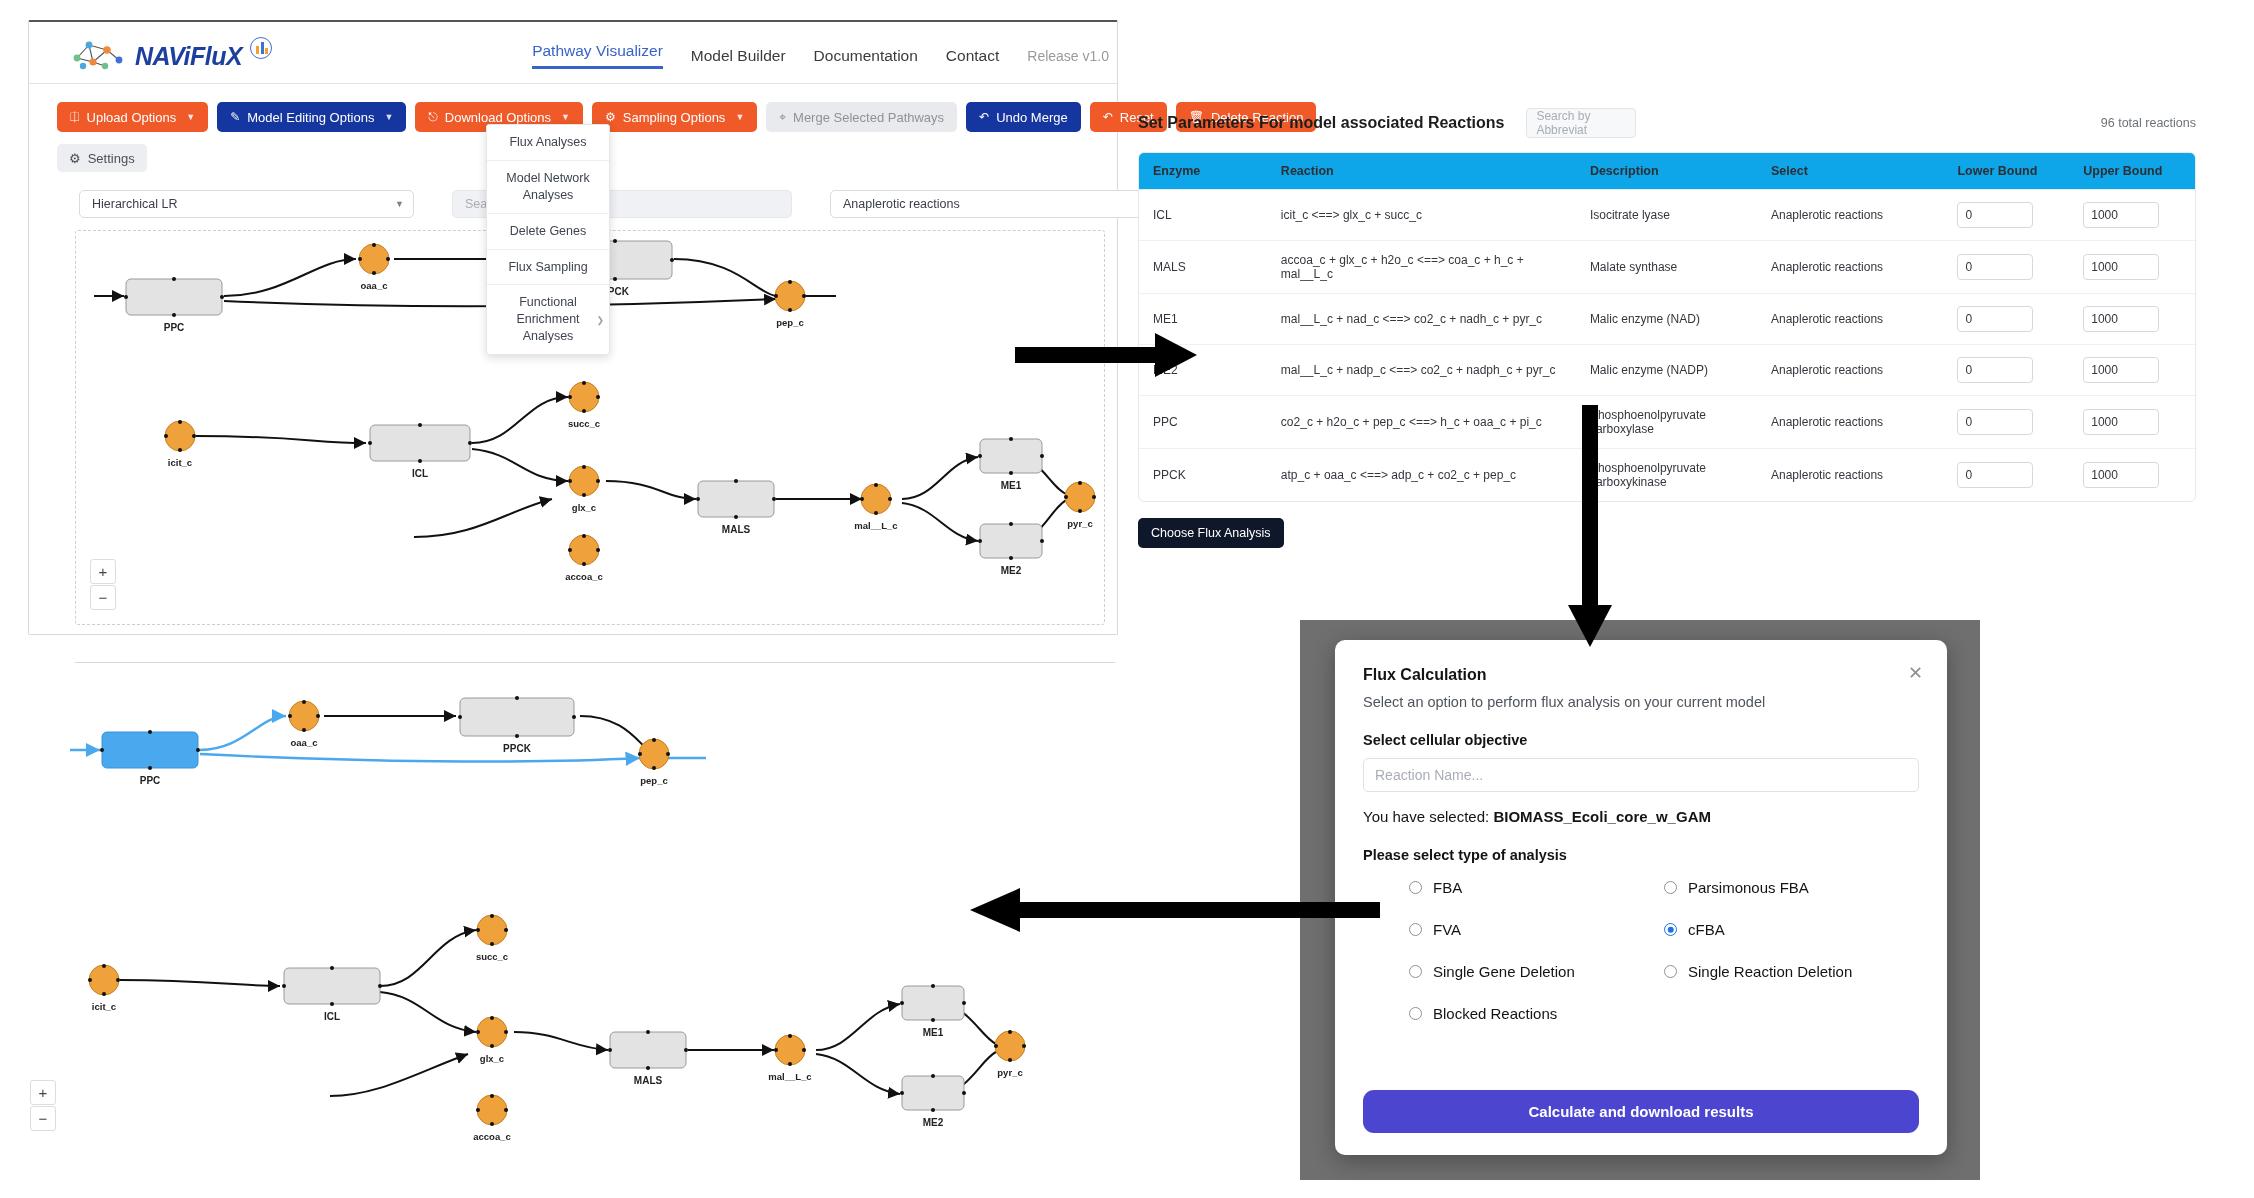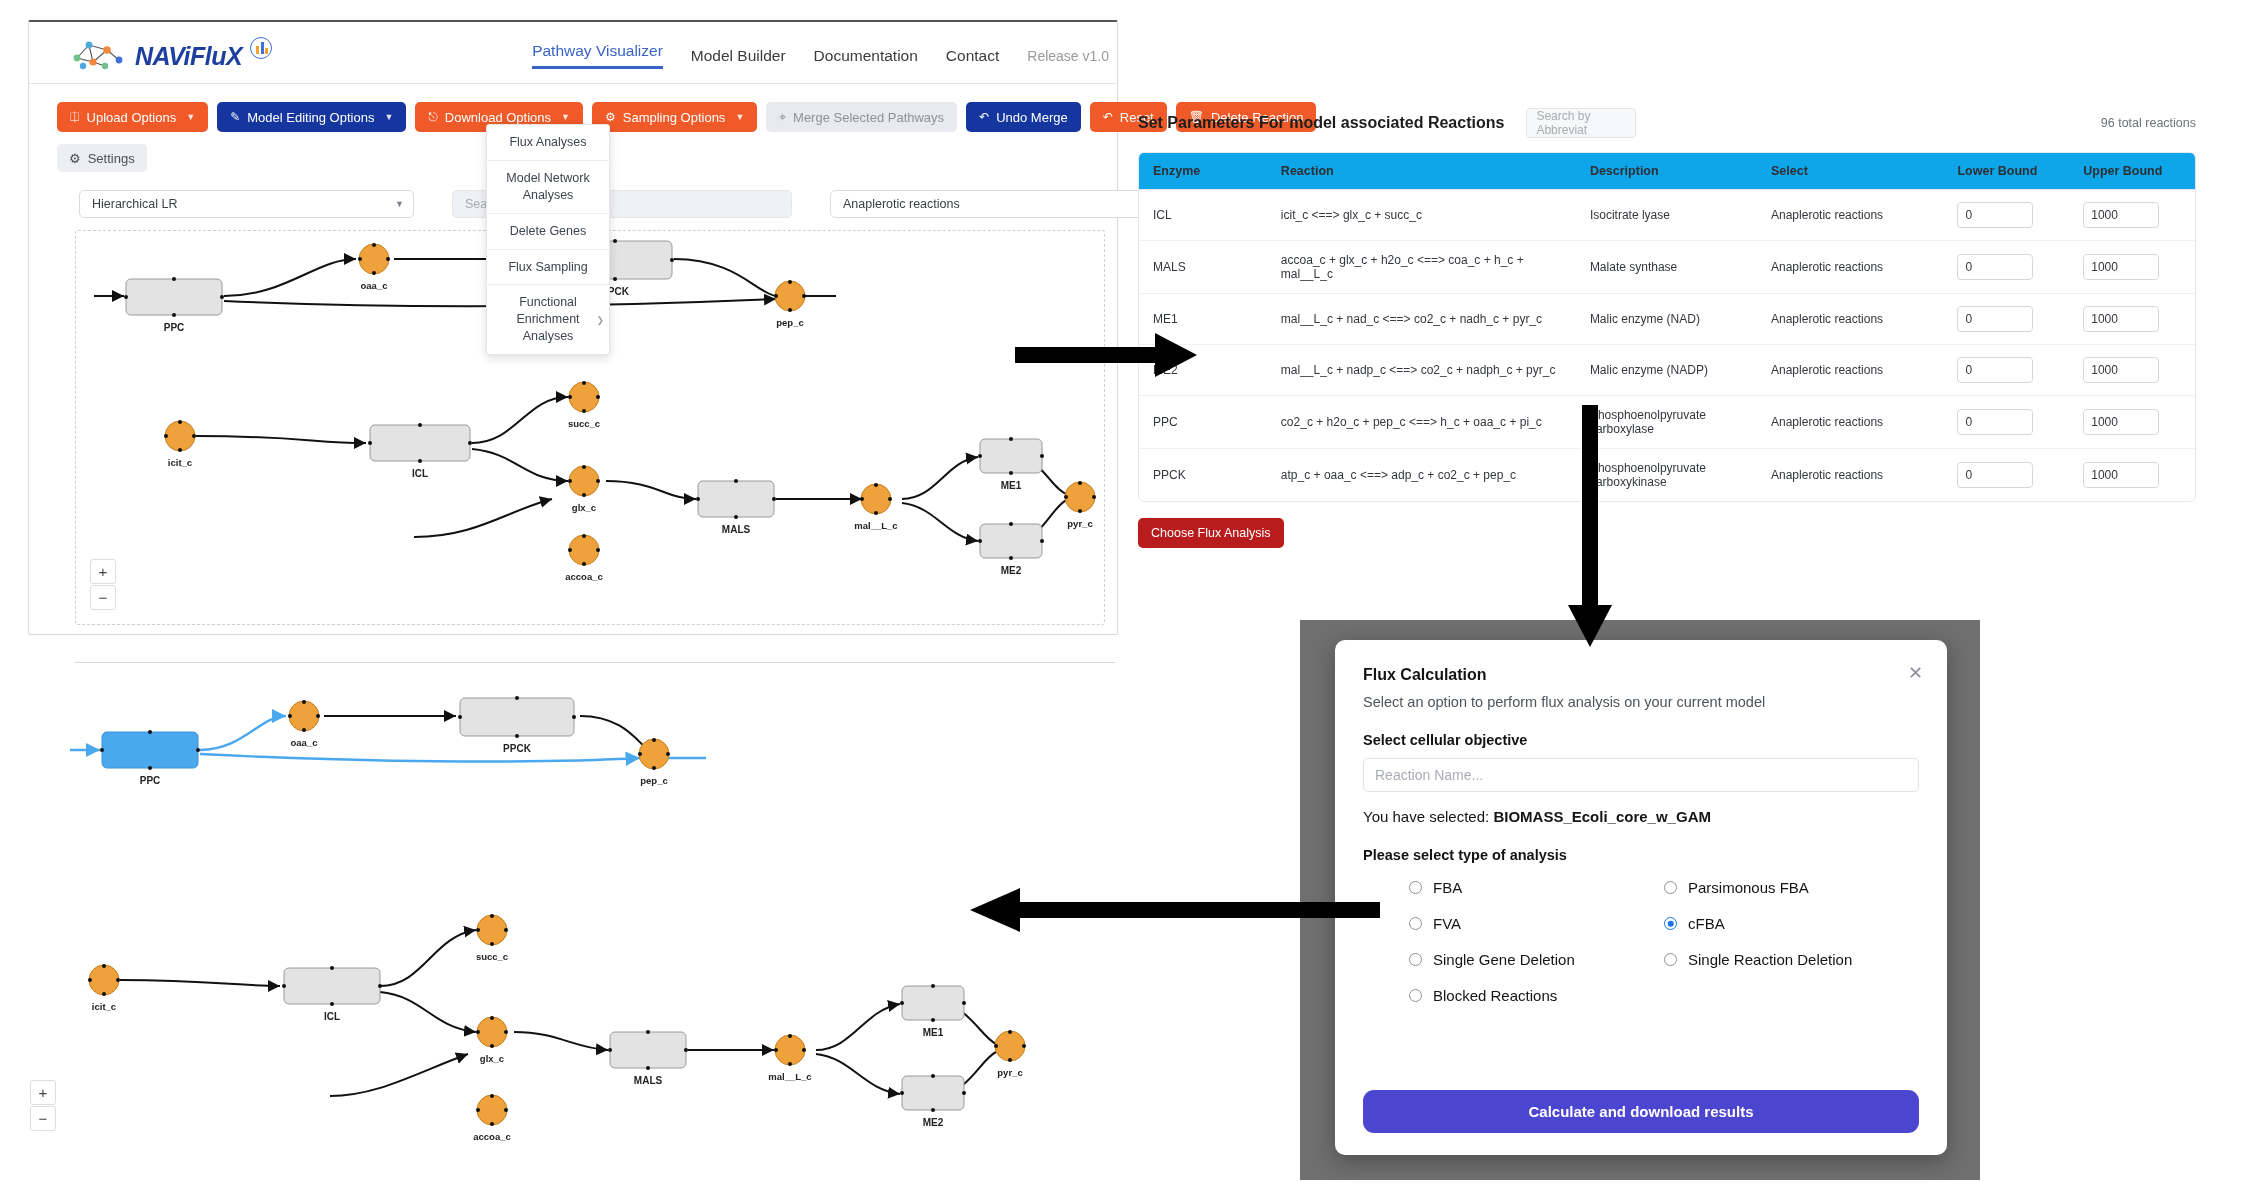--- a/index.html
+++ b/index.html
@@ -128,21 +128,21 @@
   .rtable tr:last-child td { border-bottom:none; }
   .bound-input {
     width:76px; height:26px; border:1px solid #d5d9df; border-radius:4px;
     font-size:12px; color:#33373d; padding:0 7px; background:#fff;
     font-family:"Liberation Sans", sans-serif;
   }
   .col-enz { width:120px; } .col-rxn { width:290px; } .col-desc { width:170px; }
   .col-path { width:175px; } .col-lb { width:118px; } .col-ub { width:118px; }
 
   .choose-btn {
-    margin-top:16px; display:inline-block; background:#b91c1c; color:#fff;
+    margin-top:16px; display:inline-block; background:#0f172a; color:#fff;
     font-size:12.5px; padding:8px 13px; border-radius:5px; border:none; cursor:pointer;
     font-family:"Liberation Sans", sans-serif;
   }
 
   
   #modal-backdrop {
     position:absolute; left:1300px; top:620px; width:680px; height:560px;
     background:#6f6f6f;
   }
   #modal {
@@ -159,21 +159,21 @@
     padding:0 11px; font-size:14px; color:#141414;
     font-family:"Liberation Sans", sans-serif;
   }
   .m-input::placeholder { color:#a9adb5; }
   .m-selected { margin-top:16px; font-size:15px; color:#141414; }
   .m-selected b { font-weight:bold; }
   .m-label2 { margin-top:22px; font-size:14.5px; font-weight:bold; color:#141414; }
 
   .radio-grid {
     margin-top:16px; display:grid; grid-template-columns: 1fr 1fr;
-    row-gap:19px; padding-left:46px;
+    row-gap:25px; padding-left:46px;
   }
   .radio-row { display:flex; align-items:center; gap:11px; font-size:15px; color:#141414; cursor:pointer; }
   .rdot { width:13px; height:13px; border:1.4px solid #8d9197; border-radius:50%; flex:0 0 auto; position:relative; background:#fff; }
   .rdot.on { border-color:#1a73e8; border-width:1.6px; }
   .rdot.on::after {
     content:""; position:absolute; left:50%; top:50%; transform:translate(-50%,-50%);
     width:6.5px; height:6.5px; border-radius:50%; background:#1a73e8;
   }
   .calc-btn {
     position:absolute; left:28px; right:28px; bottom:22px; height:43px;

